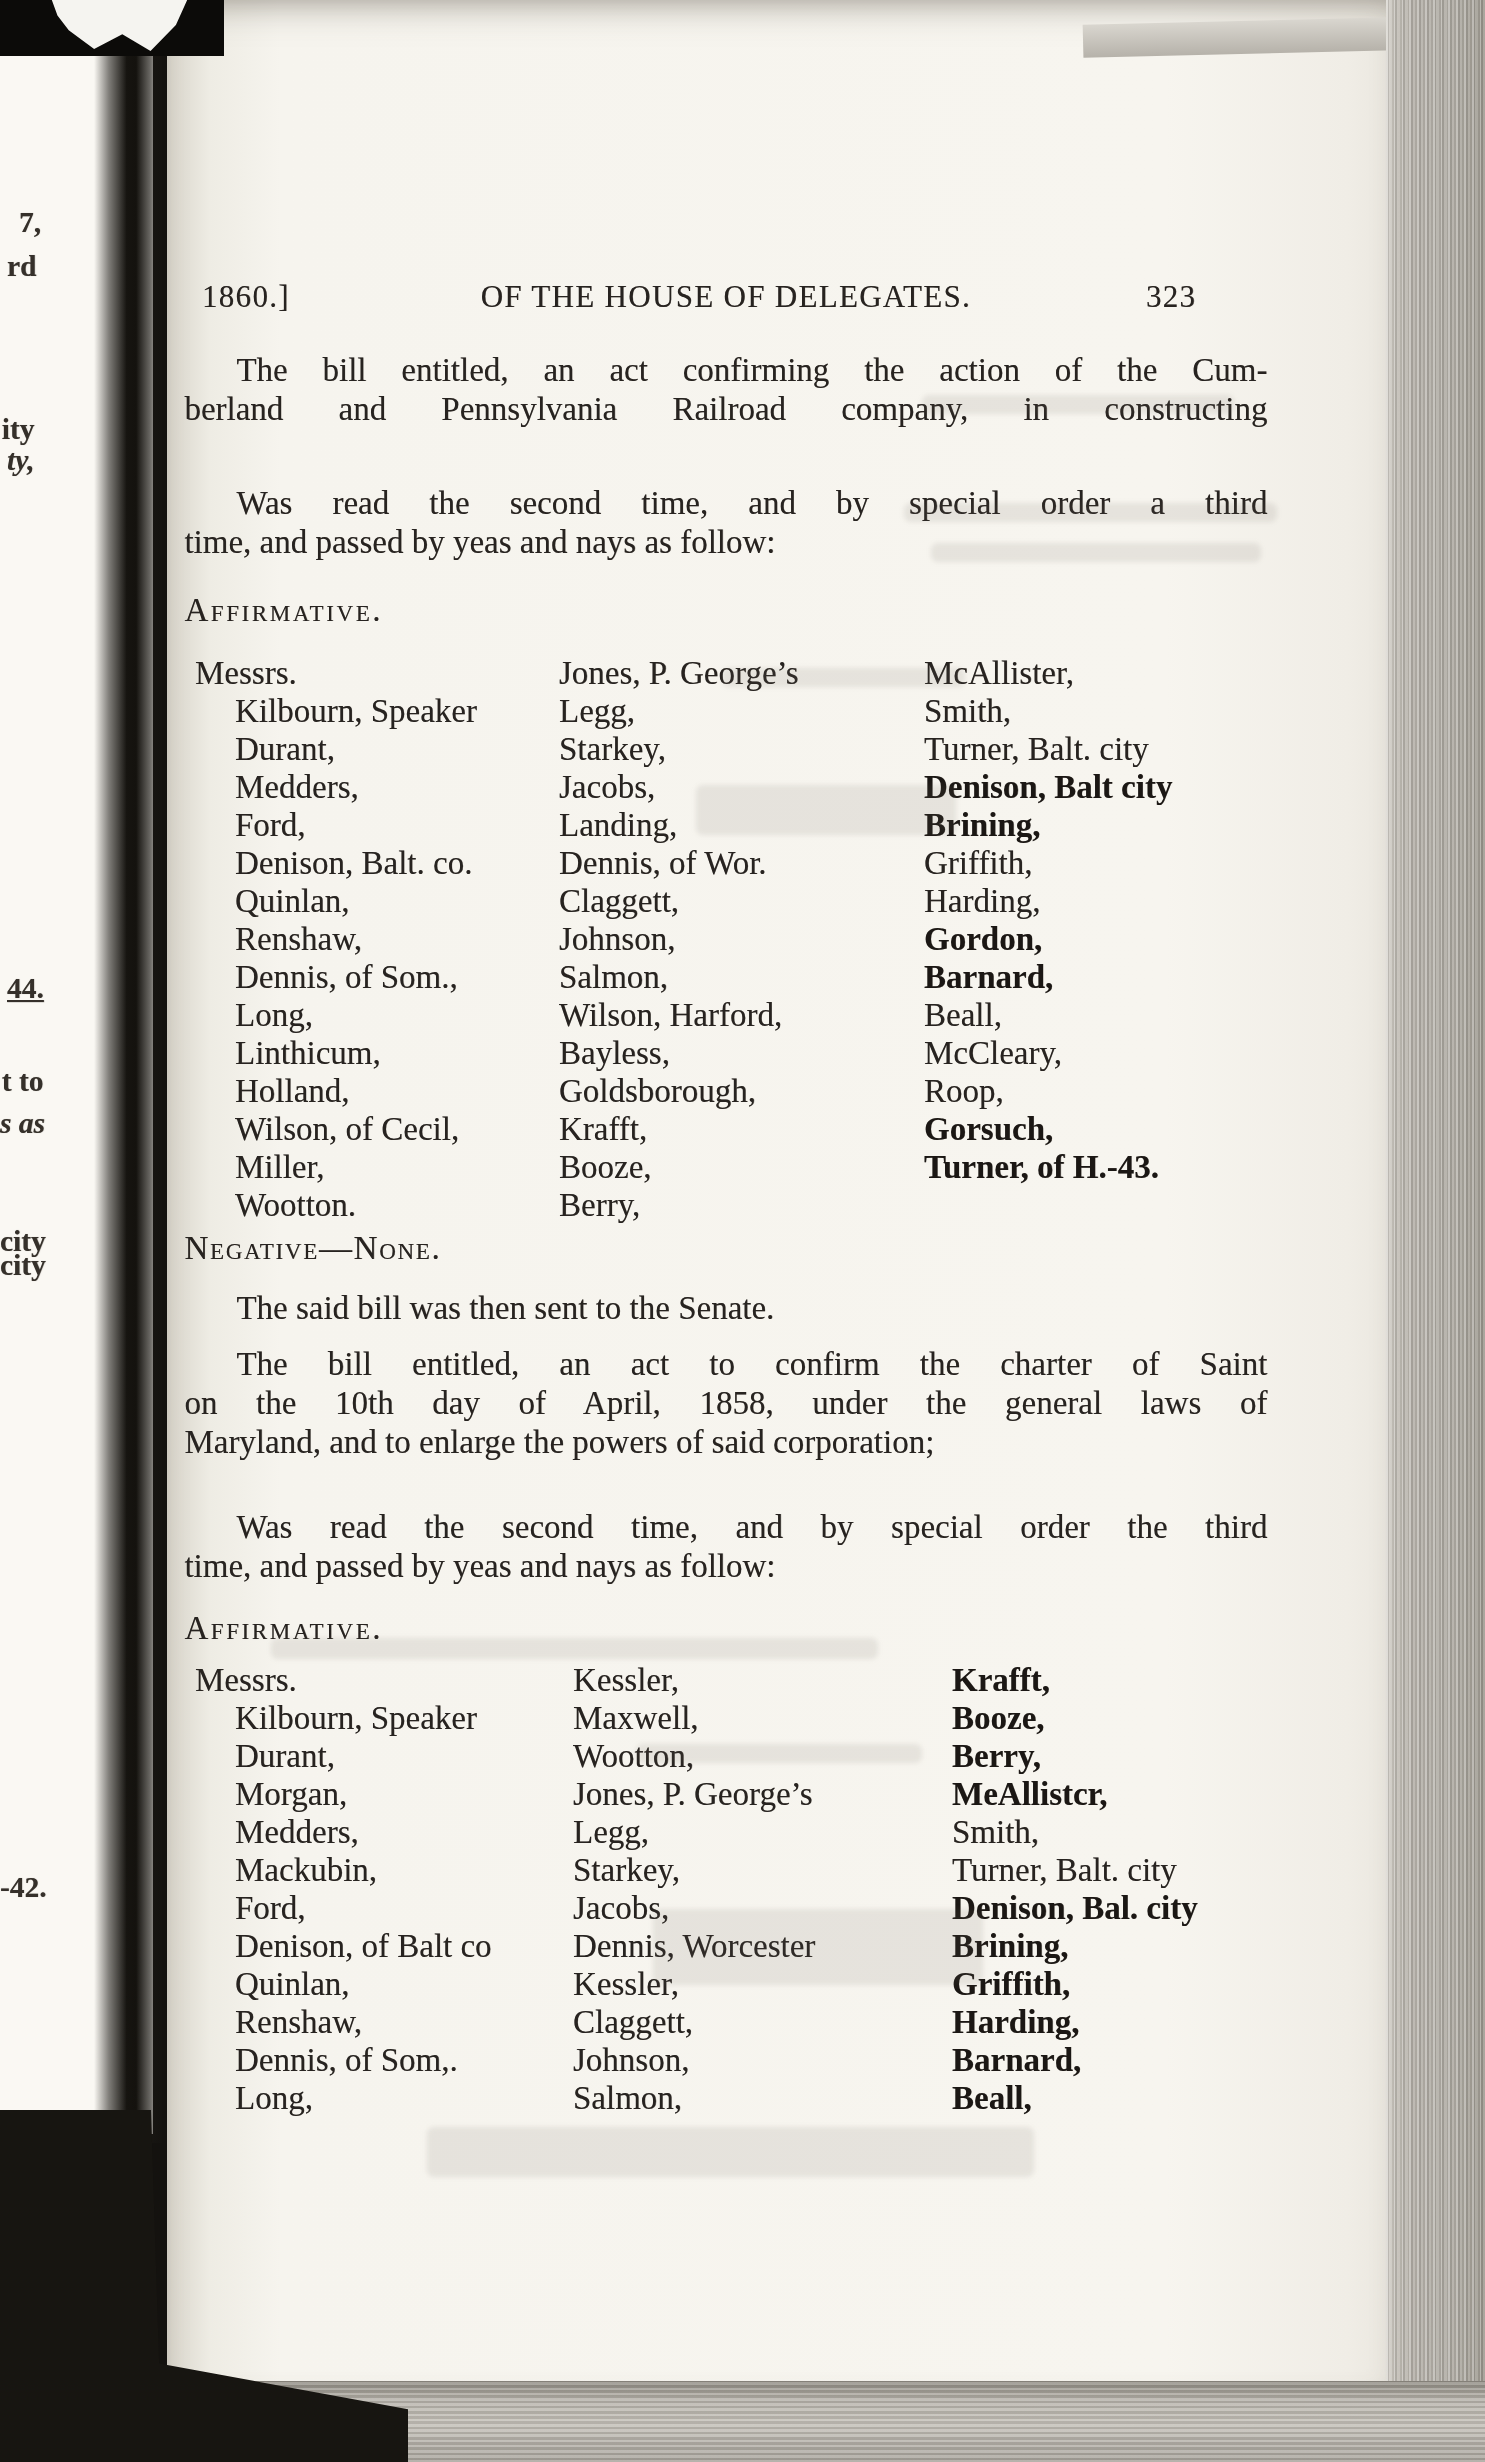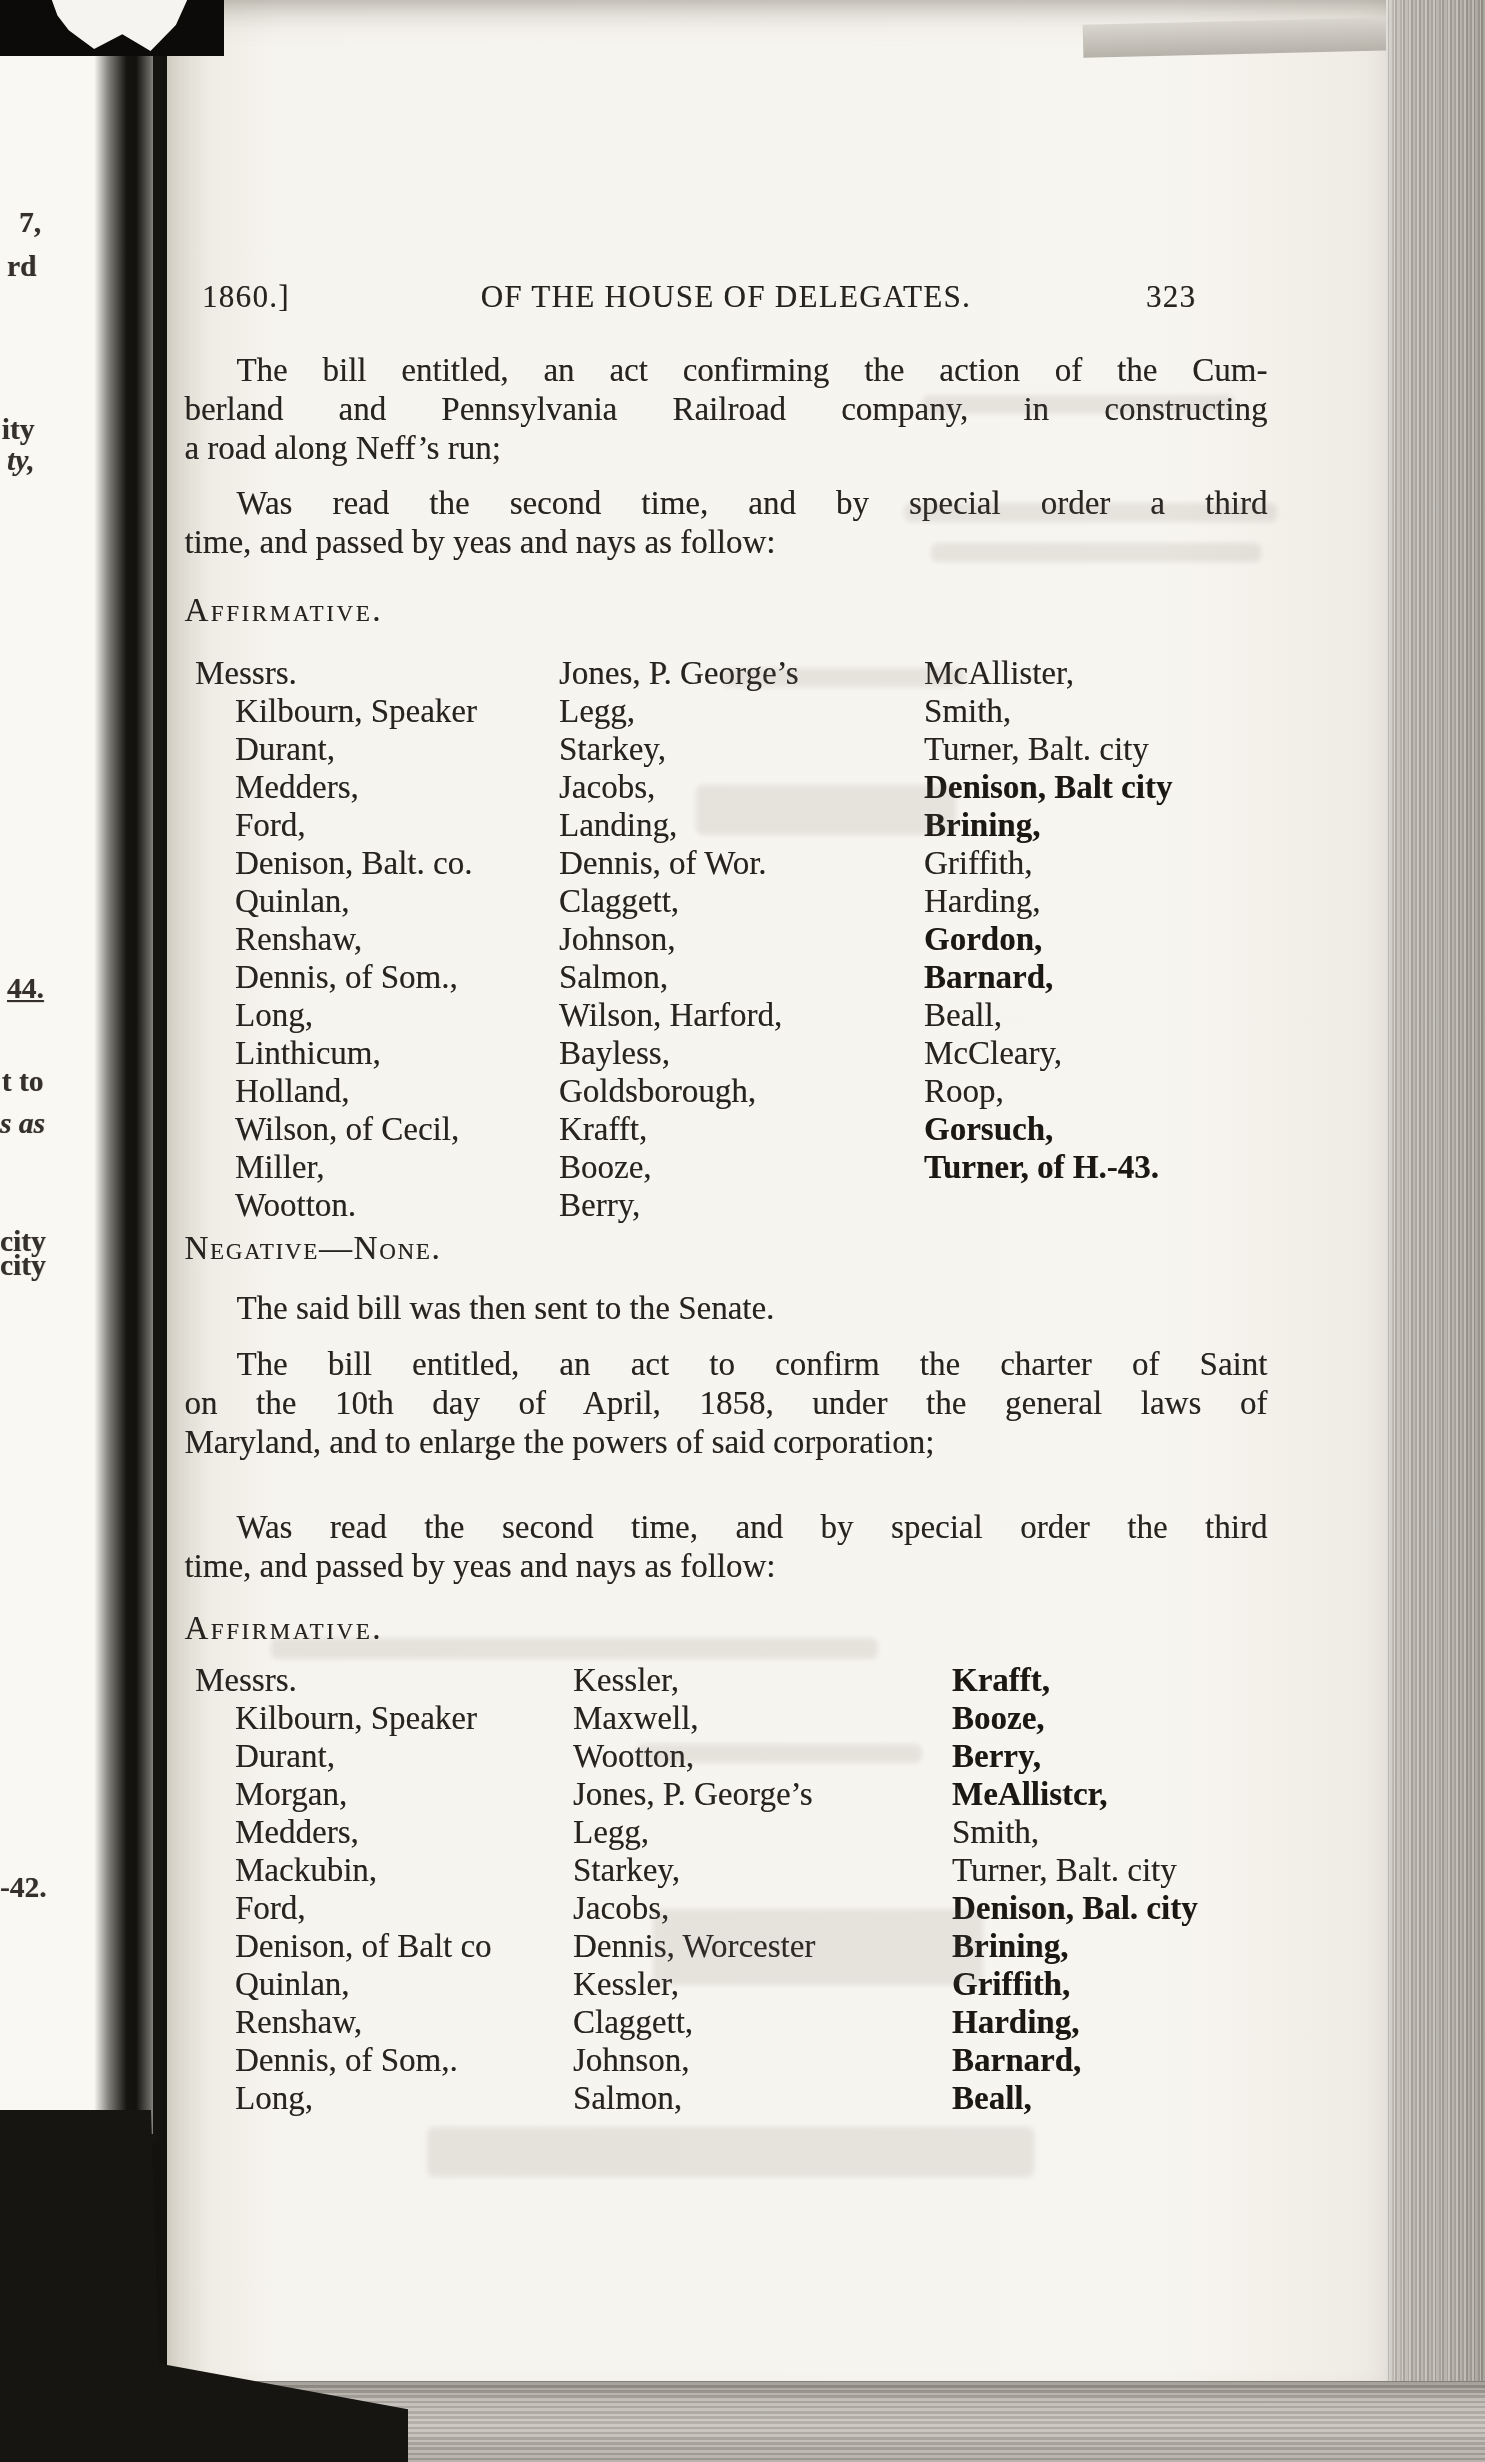--- a/index.html
+++ b/index.html
@@ -92,21 +92,20 @@
 
   <div class="page">
 
     <span class="hdr" style="left:35px;top:279px;">1860.]</span>
     <span class="hdr" style="left:17.4px;top:279px;width:1083px;text-align:center;position:absolute;">OF THE HOUSE OF DELEGATES.</span>
     <span class="hdr" style="left:979px;top:279px;">323</span>
 
     <div class="para" style="top:351px;">
         <div class="ind">The bill entitled, an act confirming the action of the Cum-</div>
         <div>berland and Pennsylvania Railroad company, in constructing</div>
-        <div class="last">a road along Neff’s run;</div>
       </div>
 
     <div class="para" style="top:484px;">
         <div class="ind">Was read the second time, and by special order a third</div>
         <div class="last">time, and passed by yeas and nays as follow:</div>
       </div>
 
     <div class="center-head" style="top:592px;">Affirmative.</div>
 
     <div>

